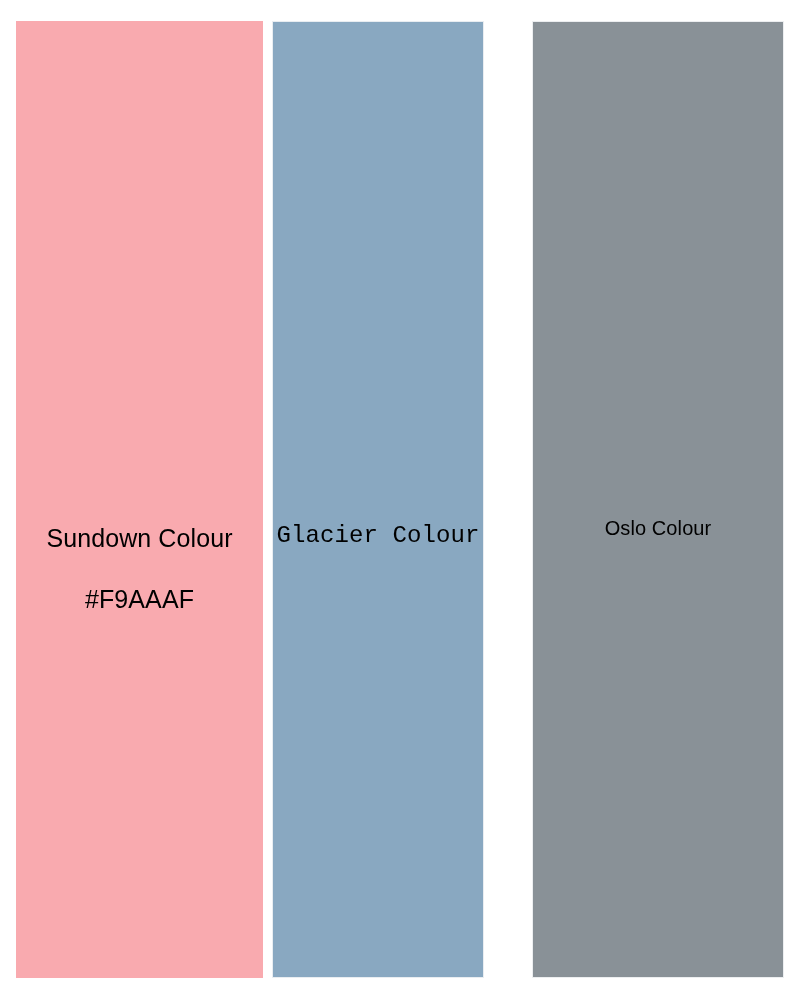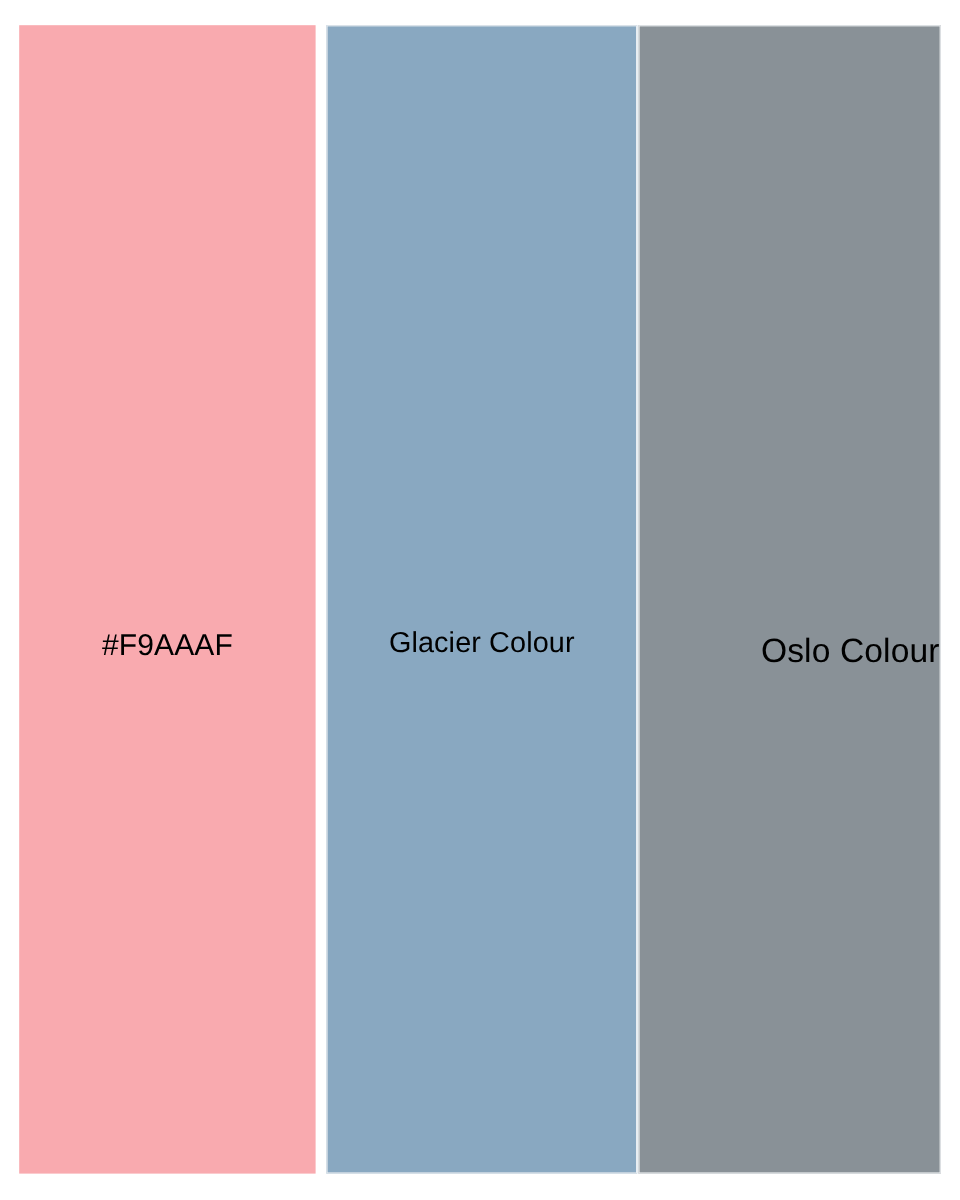--- a/index.html
+++ b/index.html
@@ -34,22 +34,23 @@
     justify-content: flex-start;
     overflow: hidden;
   }
 
   .swatch-0 {
     left: 16px;
     width: 247px;
   }
   .swatch-1 {
     left: 272px;
-    width: 259px;
+    width: 212px;
     border: 1px solid #e9edf1;
+    font-family: Liberation Mono, monospace;
   }
   .swatch-2 {
     left: 532px;
     width: 252px;
     border: 1px solid #eceef0;
   }
 
   .swatch-label {
     position: absolute;
     left: 0;
@@ -64,38 +65,38 @@
   .swatch-0 .swatch-label {
     top: 471px;
     font-size: 25px;
   }
   .swatch-1 .swatch-label {
     top: 470px;
     font-size: 24px;
   }
   .swatch-2 .swatch-label {
     top: 470px;
-    font-size: 28px;
-    text-align: right;
+    font-size: 20px;
   }
 
   .name-line {
     display: block;
   }
   .hex-line {
     display: block;
   }
 </style>
 </head>
 <body style="background-color: rgb(255, 255, 255);">
 
 <div class="palette">
 
   <div class="swatch swatch-0" style="background-color: rgb(249, 170, 175);">
     <div class="swatch-label">
+      <span class="name-line">Sundown Colour</span>
       <span class="hex-line">#F9AAAF</span>
     </div>
   </div>
 
   <div class="swatch swatch-1" style="background-color: rgb(137, 168, 193);">
     <div class="swatch-label">
       <span class="name-line">Glacier Colour</span>
     </div>
   </div>
 

